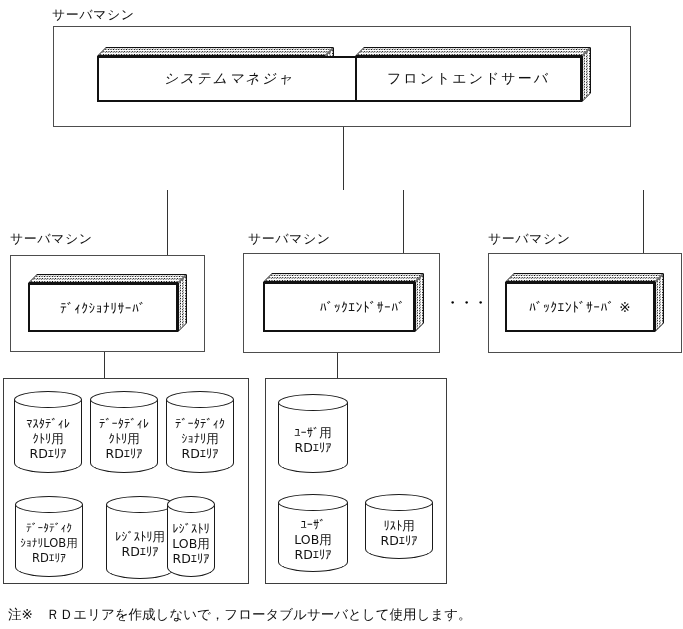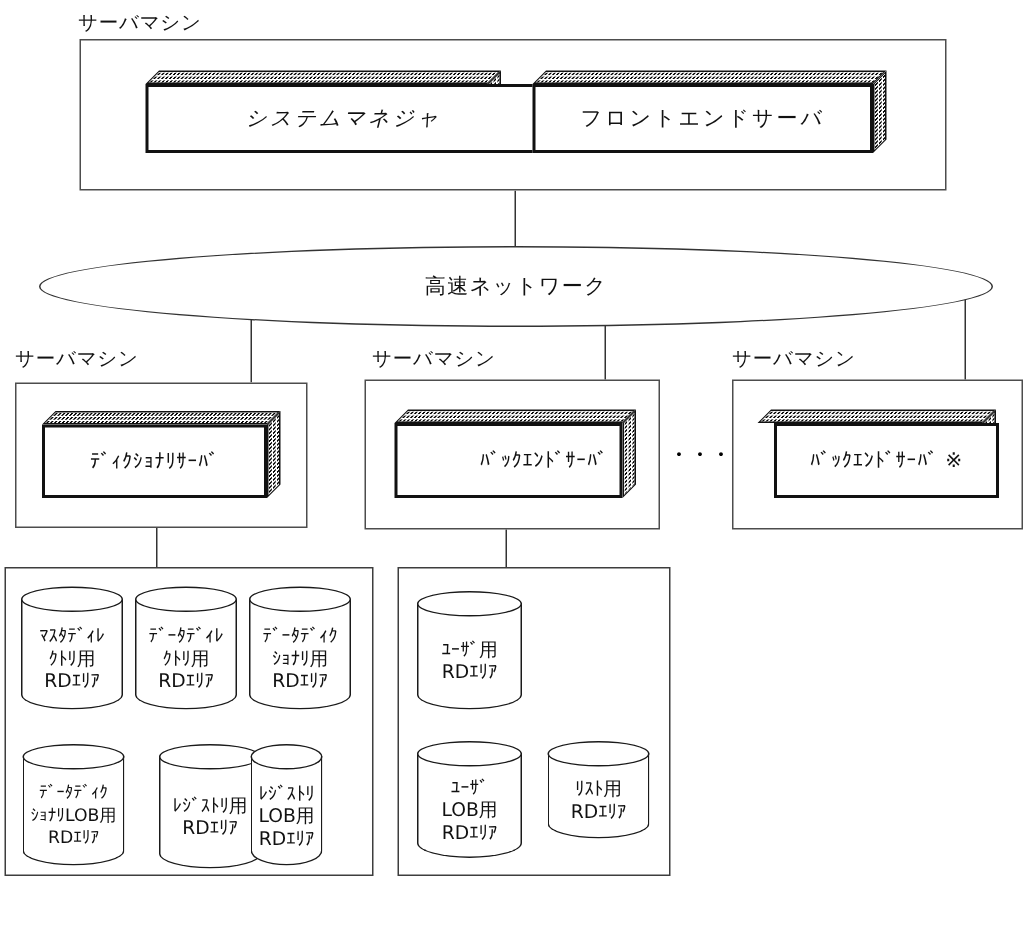--- a/index.html
+++ b/index.html
@@ -78,23 +78,20 @@
     <div class="b3-right" style="left:228px;height:46px;"></div>
     <div class="b3-front big" style="width:264px;height:46px;font-style:italic;">システムマネジャ</div>
   </div>
 
   <div class="box3d" style="left:355px;top:47px;">
     <div class="b3-top" style="width:227px;"></div>
     <div class="b3-right" style="left:227px;height:46px;"></div>
     <div class="b3-front big" style="width:227px;height:46px;">フロントエンドサーバ</div>
   </div>
 
-  <div class="net-ellipse" style="left:26px;top:164px;width:634px;height:52px;">
-    <span>高速ネットワーク</span>
-  </div>
 
   <div class="label" style="left:10px;top:230px;">サーバマシン</div>
   <div class="label" style="left:248px;top:230px;">サーバマシン</div>
   <div class="label" style="left:488px;top:230px;">サーバマシン</div>
 
   <div class="outer-box" style="left:10px;top:255px;width:195px;height:97px;"></div>
   <div class="outer-box" style="left:243px;top:253px;width:197px;height:100px;"></div>
   <div class="outer-box" style="left:488px;top:253px;width:194px;height:100px;"></div>
 
   <div class="box3d" style="left:28px;top:274px;">
@@ -107,21 +104,21 @@
     <div class="b3-top" style="width:152px;"></div>
     <div class="b3-right" style="left:152px;height:50px;"></div>
     <div class="b3-front small" style="width:152px;height:50px;padding-left:47px;">ﾊﾞｯｸｴﾝﾄﾞｻｰﾊﾞ</div>
   </div>
 
   <div class="dots" style="left:446px;top:294px;">・・・</div>
 
   <div class="box3d" style="left:505px;top:273px;">
     <div class="b3-top" style="width:150px;"></div>
     <div class="b3-right" style="left:150px;height:50px;"></div>
-    <div class="b3-front small" style="width:150px;height:50px;margin-left:11px;">ﾊﾞｯｸｴﾝﾄﾞｻｰﾊﾞ ※</div>
+    <div class="b3-front small" style="width:150px;height:50px;">ﾊﾞｯｸｴﾝﾄﾞｻｰﾊﾞ ※</div>
   </div>
 
   <div class="group-box" style="left:3px;top:378px;width:246px;height:206px;"></div>
 
   <div class="cyl" style="left:14px;top:391px;width:68px;height:82px;">
     <div class="cyl-body"></div>
     <div class="cyl-top"></div>
     <div class="cyl-text">ﾏｽﾀﾃﾞｨﾚ
 ｸﾄﾘ用
 RDｴﾘｱ</div>
@@ -176,14 +173,15 @@
 LOB用
 RDｴﾘｱ</div>
   </div>
   <div class="cyl" style="left:365px;top:494px;width:68px;height:65px;">
     <div class="cyl-body"></div>
     <div class="cyl-top"></div>
     <div class="cyl-text">ﾘｽﾄ用
 RDｴﾘｱ</div>
   </div>
 
+  <div class="note" style="left:8px;top:606px;">注※　ＲＤエリアを作成しないで，フロータブルサーバとして使用します。</div>
 
 </div>
 
 </body></html>

